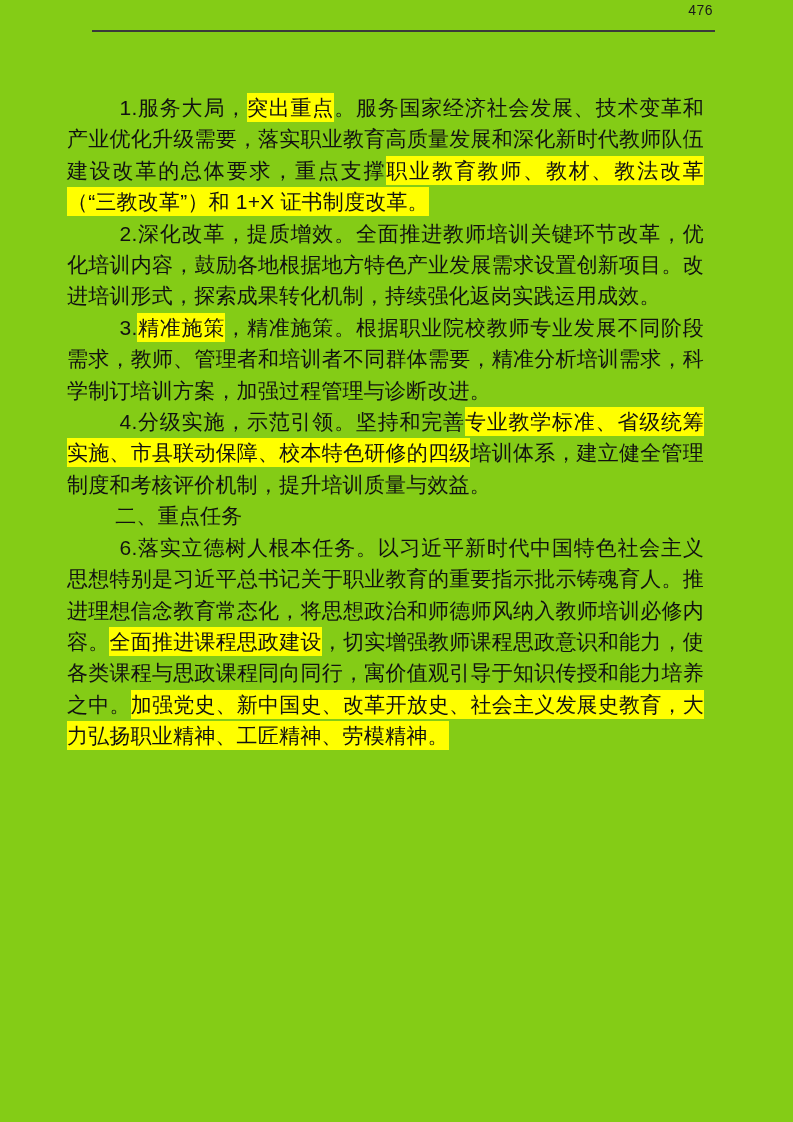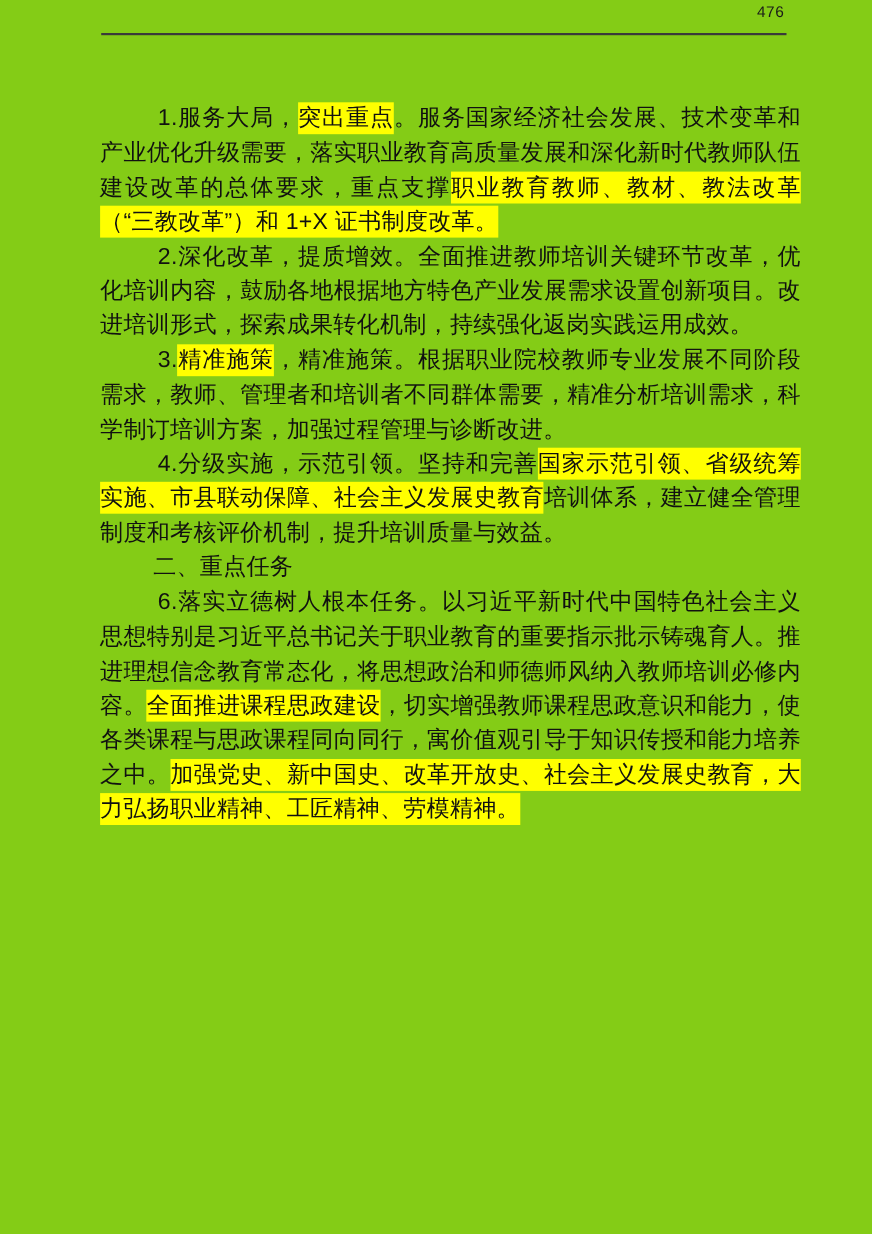--- a/index.html
+++ b/index.html
@@ -41,21 +41,20 @@
   }
   .body-text {
     position: absolute;
     top: 92px;
     left: 67px;
     width: 637px;
     font-size: 21px;
     line-height: 31.4px;
     text-align: justify;
     letter-spacing: 0.2px;
-    margin-left: 24px;
   }
   .para {
     margin: 0;
     text-indent: 2.5em;
   }
   .heading-1, .heading-2 {
     margin: 0;
     font-weight: normal;
     text-align: left;
   }
@@ -77,21 +76,21 @@
   </div>
 
   <div class="body-text">
 
     <p class="para"><span>1.服务大局，</span><span class="hl">突出重点</span><span>。服务国家经济社会发展、技术变革和产业优化升级需要，落实职业教育高质量发展和深化新时代教师队伍建设改革的总体要求，重点支撑</span><span class="hl">职业教育教师、教材、教法改革（“三教改革”）和 1+X 证书制度改革。</span></p>
 
     <p class="para"><span>2.深化改革，提质增效。全面推进教师培训关键环节改革，优化培训内容，鼓励各地根据地方特色产业发展需求设置创新项目。改进培训形式，探索成果转化机制，持续强化返岗实践运用成效。</span></p>
 
     <p class="para"><span>3.</span><span class="hl">精准施策</span><span>，精准施策。根据职业院校教师专业发展不同阶段需求，教师、管理者和培训者不同群体需要，精准分析培训需求，科学制订培训方案，加强过程管理与诊断改进。</span></p>
 
-    <p class="para"><span>4.分级实施，示范引领。坚持和完善</span><span class="hl">国家示范引领、省级统筹实施、市县联动保障、社会主义发展史教育</span><span>培训体系，建立健全管理制度和考核评价机制，提升培训质量与效益。</span></p>
+    <p class="para"><span>4.分级实施，示范引领。坚持和完善</span><span class="hl">专业教学标准、省级统筹实施、市县联动保障、校本特色研修的四级</span><span>培训体系，建立健全管理制度和考核评价机制，提升培训质量与效益。</span></p>
 
     <p class="heading-1">二、重点任务</p>
 
 
     <p class="para"><span>6.落实立德树人根本任务。以习近平新时代中国特色社会主义思想特别是习近平总书记关于职业教育的重要指示批示铸魂育人。推进理想信念教育常态化，将思想政治和师德师风纳入教师培训必修内容。</span><span class="hl">全面推进课程思政建设</span><span>，切实增强教师课程思政意识和能力，使各类课程与思政课程同向同行，寓价值观引导于知识传授和能力培养之中。</span><span class="hl">加强党史、新中国史、改革开放史、社会主义发展史教育，大力弘扬职业精神、工匠精神、劳模精神。</span></p>
 
 
 
   </div>
 </div>

